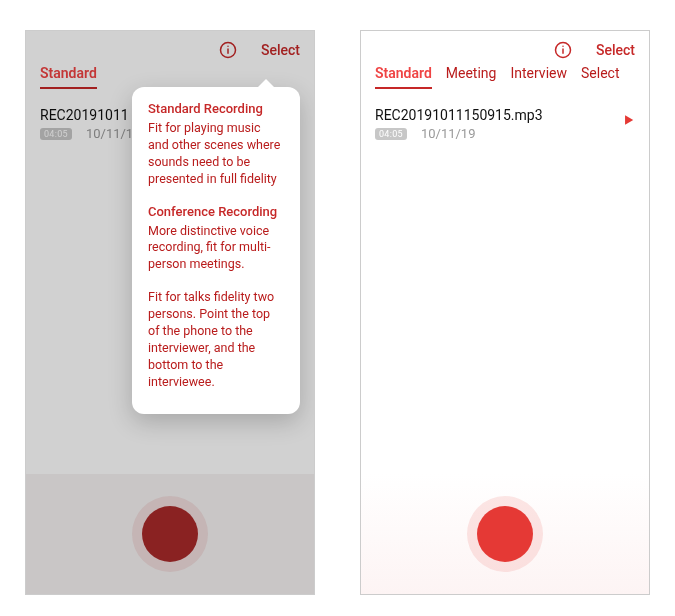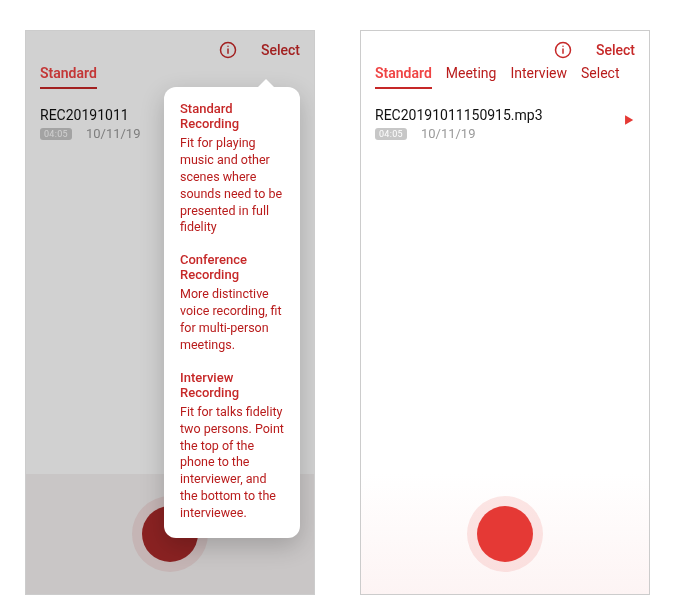--- a/index.html
+++ b/index.html
@@ -126,23 +126,22 @@
   .phone-right .rec-button { background:#e53935; box-shadow: 0 0 0 10px rgba(229,57,53,0.12);}
   
   .popover {
     position: absolute;
     top: 56px;
     left: 106px;
     right: 14px;
     background: #fff;
     border-radius: 12px;
     box-shadow: 0 8px 24px rgba(0,0,0,0.20);
-    padding: 14px 16px 16px 16px;
+    padding: 14px 16px 24px 16px;
     z-index: 5;
-    margin-left: 32px;
   }
   .popover::before {
     content: "";
     position: absolute;
     top: -8px;
     right: 26px;
     border-left: 8px solid transparent;
     border-right: 8px solid transparent;
     border-bottom: 8px solid #fff;
   }
@@ -196,21 +195,20 @@
   <div class="popover">
     <div class="pop-section">
       <div class="pop-title">Standard Recording</div>
       <div class="pop-body">Fit for playing music and other scenes where sounds need to be presented in full fidelity</div>
     </div>
     <div class="pop-section">
       <div class="pop-title">Conference Recording</div>
       <div class="pop-body">More distinctive voice recording, fit for multi-person meetings.</div>
     </div>
     <div class="pop-section">
-      <div class="pop-title">Interview Recording</div>
       <div class="pop-body">Fit for talks fidelity two persons. Point the top of the phone to the interviewer, and the bottom to the interviewee.</div>
     </div>
   </div>
 </div>
 
 <div class="phone phone-right">
   <div class="topbar">
     <span class="info-icon">
       <svg width="18" height="18" viewBox="0 0 24 24" fill="none" stroke="#c62828" stroke-width="2">
           <circle cx="12" cy="12" r="10"></circle>

